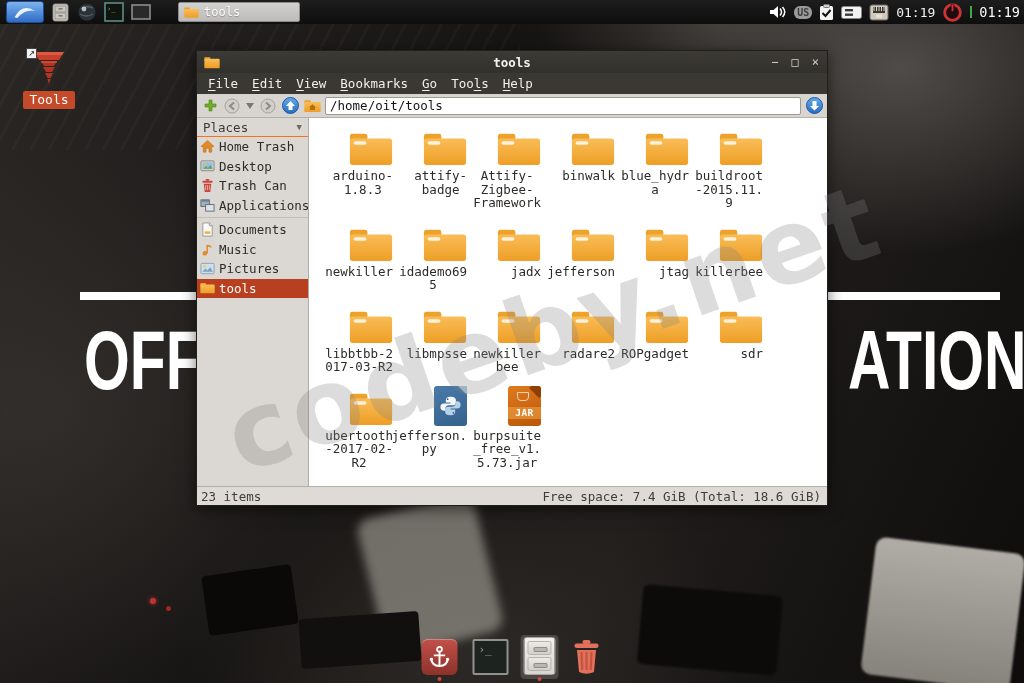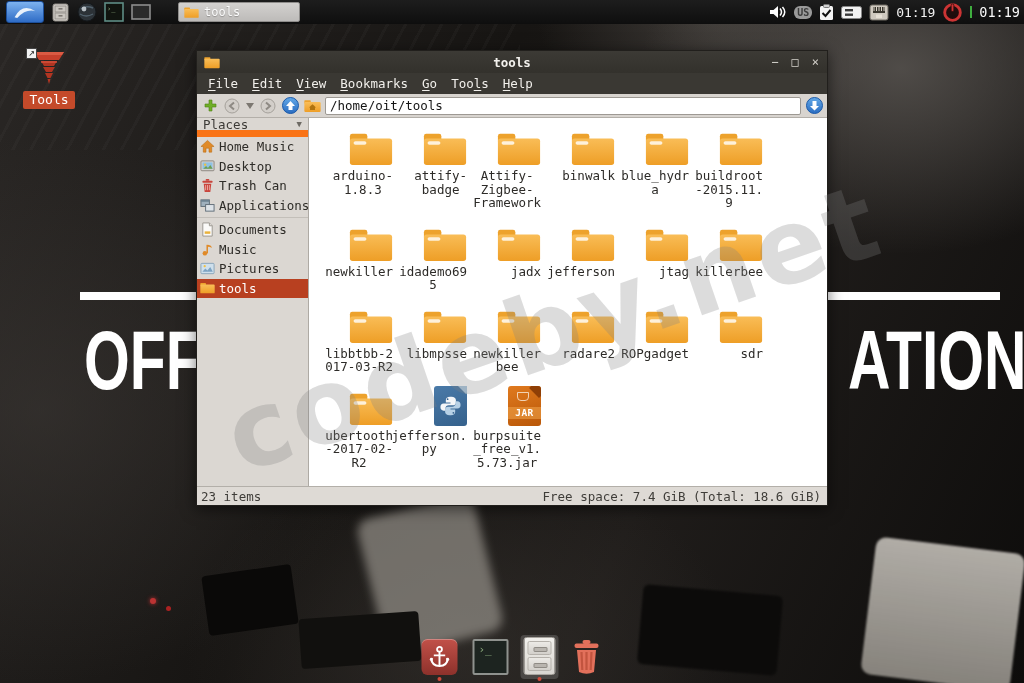--- a/index.html
+++ b/index.html
@@ -67,21 +67,21 @@
   .menu-item { color:#f2f0ec; font-size:12.5px; padding:0 7px; line-height:21px; }
   .menu-item u { text-underline-offset:2px; }
   .toolbar { height:24px; background:#d8d4cf; border-bottom:1px solid #b3afa9; display:flex; align-items:center; gap:4px; padding:0 4px; flex:0 0 24px; }
   .tb-btn { width:18px; height:18px; display:flex; align-items:center; justify-content:center; }
   .addr { flex:1; height:18px; background:#fff; border:1px solid #9d9993; border-radius:2px; font-family:"DejaVu Sans Mono",monospace;
     font-size:12.5px; color:#141414; padding:0 4px; outline:none; }
   .win-body { flex:1; display:flex; min-height:0; }
   
   .sidebar { width:112px; background:#dbd7d2; border-right:1px solid #aeaaa4; display:flex; flex-direction:column; }
   .sb-head { height:19px; display:flex; align-items:center; justify-content:space-between; padding:0 6px;
-    border-bottom:7px solid #f97316; color:#3c3a36; font-size:12.5px; }
+    border-bottom:1px solid #f97316; color:#3c3a36; font-size:12.5px; }
   .sb-head .car { font-size:9px; color:#6e6a64; }
   .sb-item { height:19.5px; display:flex; align-items:center; gap:4px; padding-left:3px; color:#2e2c28; font-size:12.5px; white-space:nowrap; }
   .sb-item.sel { background:#b84020; color:#fff; }
   .sb-sep { height:1px; background:#c3bfb9; margin:2px 0; }
   .sb-item svg { flex:0 0 15px; }
   
   .files { flex:1; background:#fff; padding:8px 0 0 10px; display:grid; grid-template-columns:repeat(6,74px);
     align-content:start; row-gap:12px; }
   .file { display:flex; flex-direction:column; align-items:flex-end; width:74px; }
   .flabel { margin-top:3px; font-size:12.5px; line-height:13.5px; color:#2d2b28; text-align:center; white-space:pre-line; }
@@ -308,21 +308,21 @@
           <span>Places</span>
           <span class="car">▼</span>
         </div>
         <div id="sb-items">
             <div class="sb-item">
               <span style="display: inline-flex;">
                 <svg width="15" height="15" viewBox="0 0 16 16">
                   <path d="M8 1.5 L15 8 H12.5 V14 H9.6 V9.8 H6.4 V14 H3.5 V8 H1 z" fill="#e08a28" stroke="#b96d14" stroke-width=".6"></path>
                 </svg>
               </span>
-              <span>Home Music</span>
+              <span>Home Trash</span>
             </div>
             <div class="sb-item">
               <span style="display: inline-flex;">
                 <svg width="15" height="15" viewBox="0 0 16 16">
                   <rect x="1" y="2" width="14" height="10.5" rx="1" fill="#d8d4ce" stroke="#8a857e"></rect>
                   <rect x="2.6" y="3.6" width="10.8" height="7.2" fill="#8fc1e4"></rect>
                   <circle cx="5.5" cy="6" r="1.3" fill="#f2c140"></circle>
                   <path d="M3.5 10.5 l3-3 2 2 2.5-3 2.5 4 z" fill="#6f9e50"></path>
                 </svg>
               </span>

